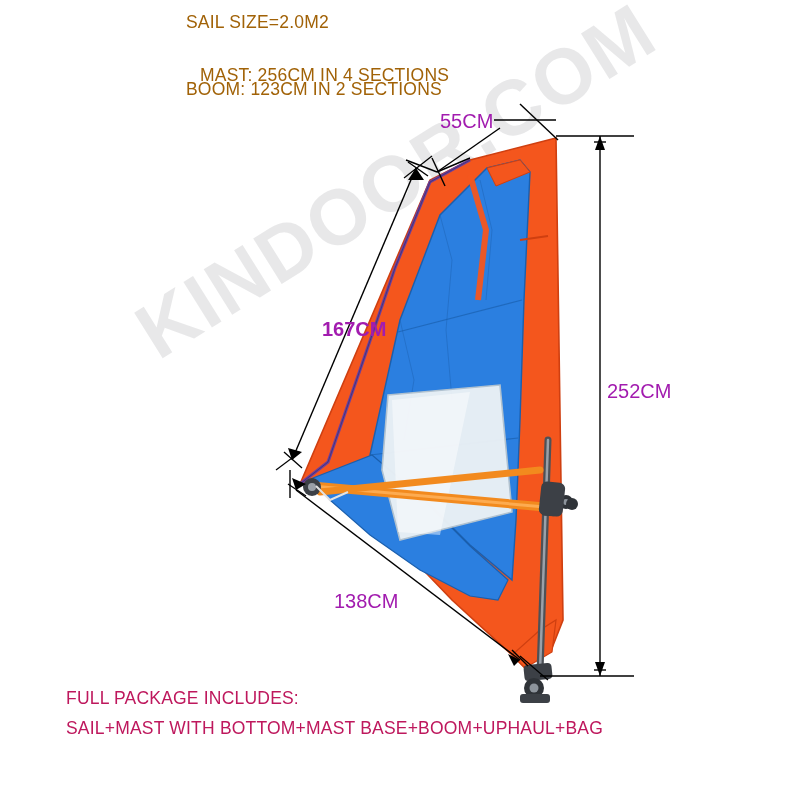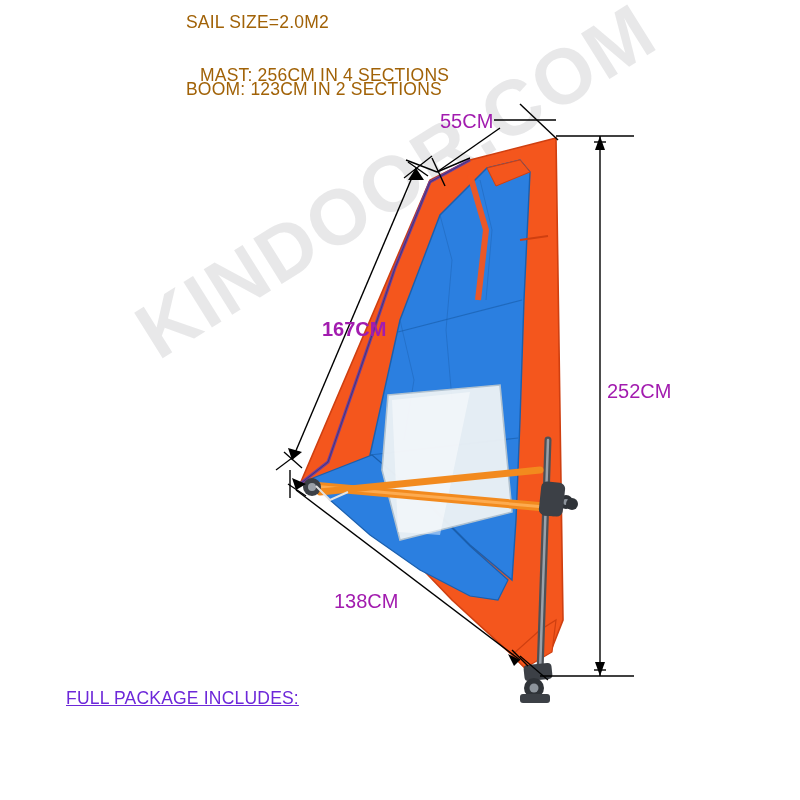--- a/index.html
+++ b/index.html
@@ -25,22 +25,21 @@
   }
   .spec-1 { left: 186px; top: 12px; }
   .spec-2 { left: 200px; top: 45px; margin-top: 20px; }
   .spec-3 { left: 186px; top: 79px; }
 
   .pkg-line {
     position: absolute;
     font-size: 17.5px;
     letter-spacing: 0.2px;
     white-space: nowrap;
-    color: #6d28d9;
-    text-decoration: underline;
+    color: #be185d;
   }
   .pkg-1 { left: 66px; top: 688px; }
   .pkg-2 { left: 66px; top: 718px; }
   .pkg-3 { left: 66px; top: 745px; }
 
   .dim-label {
     position: absolute;
     font-size: 20px;
     white-space: nowrap;
     color: #a21caf;
@@ -190,14 +189,15 @@
       <polygon points="520,660 508,654 514,666"></polygon>
     </g>
   </svg>
 
   <div class="dim-label dim-55">55CM</div>
   <div class="dim-label dim-167">167CM</div>
   <div class="dim-label dim-138">138CM</div>
   <div class="dim-label dim-252">252CM</div>
 
   <div class="pkg-line pkg-1">FULL PACKAGE INCLUDES:</div>
+  <div class="pkg-line pkg-2">SAIL+MAST WITH BOTTOM+MAST BASE+BOOM+UPHAUL+BAG</div>
 
 </div>
 
 </body></html>

